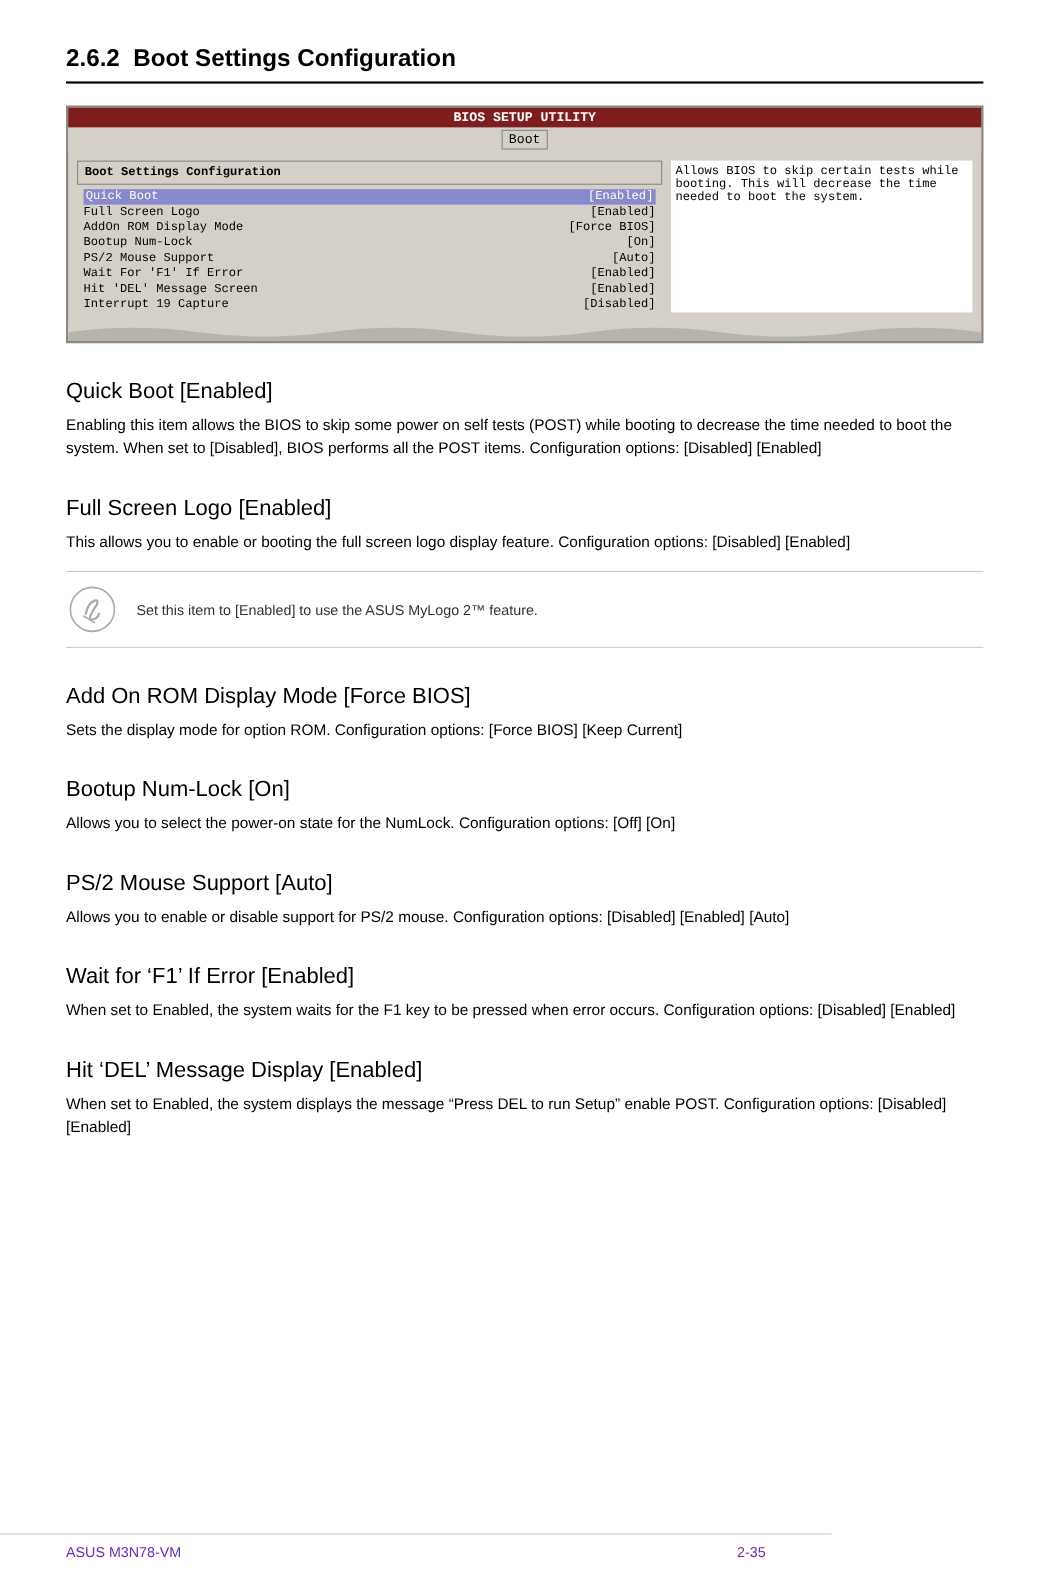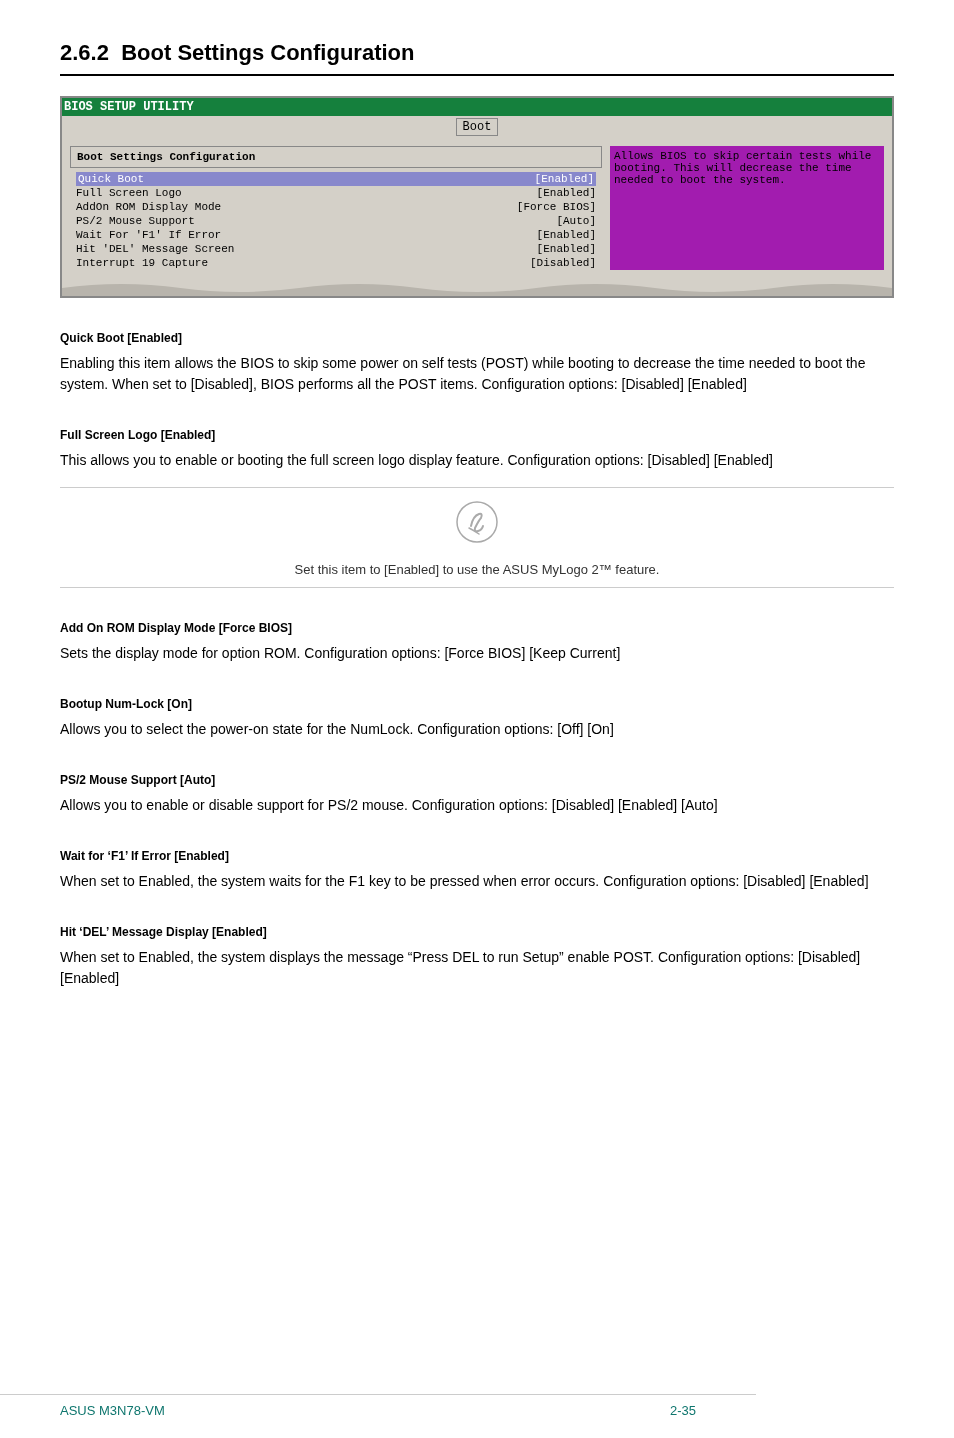--- a/index.html
+++ b/index.html
@@ -24,26 +24,27 @@
 
     
     .bios-screenshot {
       border: 2px solid #888;
       background: #d4d0c8;
       margin-bottom: 30px;
       padding: 0;
     }
 
     .bios-titlebar {
-      background: #15803d;
+      background: #7f1d1d;
       color: #fff;
+      text-align: center;
       font-family: 'Courier New', monospace;
       font-size: 12px;
       font-weight: bold;
-      padding: 2px 2px;
+      padding: 2px 16px;
     }
 
     .bios-tabbar {
       background: #d4d0c8;
       text-align: center;
       font-family: 'Courier New', monospace;
       font-size: 12px;
       padding: 2px 0;
     }
 
@@ -61,21 +62,21 @@
       gap: 8px;
     }
 
     .bios-left {
       flex: 2;
       background: #d4d0c8;
     }
 
     .bios-right {
       flex: 1;
-      background: #a21caf;
+      background: #ffffff;
       font-family: 'Courier New', monospace;
       font-size: 11px;
       padding: 4px;
       color: #000;
     }
 
     .bios-section-title {
       font-family: 'Courier New', monospace;
       font-size: 11px;
       font-weight: bold;
@@ -117,42 +118,41 @@
       position: relative;
     }
 
     .bios-wave svg {
       width: 100%;
       height: 100%;
     }
 
     
     .section-heading {
-      font-size: 12px;
-      font-weight: bold;
+      font-size: 20px;
+      font-weight: normal;
       margin-top: 33px;
       margin-bottom: 8px;
     }
 
     .section-body {
       font-size: 14px;
       line-height: 1.5;
       margin-bottom: 4px;
     }
 
     
     .note-box {
       display: flex;
       align-items: center;
       border-top: 1px solid #ccc;
       border-bottom: 1px solid #ccc;
       padding: 10px 0;
       margin: 16px 0;
       gap: 16px;
-      flex-direction: column;
     }
 
     .note-icon {
       width: 48px;
       height: 48px;
       flex-shrink: 0;
     }
 
     .note-text {
       font-size: 13px;
@@ -162,21 +162,21 @@
     
     .page-footer {
       position: fixed;
       bottom: 20px;
       left: 0;
       width: 756px;
       display: flex;
       justify-content: space-between;
       padding: 0 60px;
       font-size: 13px;
-      color: #0f766e;
+      color: #6d28d9;
       border-top: 1px solid #ccc;
       padding-top: 8px;
     }
   </style>
 </head>
 <body>
 
 <div class="page-title">
   <span>2.6.2</span>&nbsp;&nbsp;<span>Boot Settings Configuration</span>
 </div>
@@ -196,20 +196,24 @@
             <span class="bios-row-label">Quick Boot</span>
             <span class="bios-row-value">[Enabled]</span>
           </div>
           <div class="bios-row">
             <span class="bios-row-label">Full Screen Logo</span>
             <span class="bios-row-value">[Enabled]</span>
           </div>
           <div class="bios-row">
             <span class="bios-row-label">AddOn ROM Display Mode</span>
             <span class="bios-row-value">[Force BIOS]</span>
+          </div>
+          <div class="bios-row">
+            <span class="bios-row-label">Bootup Num-Lock</span>
+            <span class="bios-row-value">[On]</span>
           </div>
           <div class="bios-row">
             <span class="bios-row-label">PS/2 Mouse Support</span>
             <span class="bios-row-value">[Auto]</span>
           </div>
           <div class="bios-row">
             <span class="bios-row-label">Wait For 'F1' If Error</span>
             <span class="bios-row-value">[Enabled]</span>
           </div>
           <div class="bios-row">

